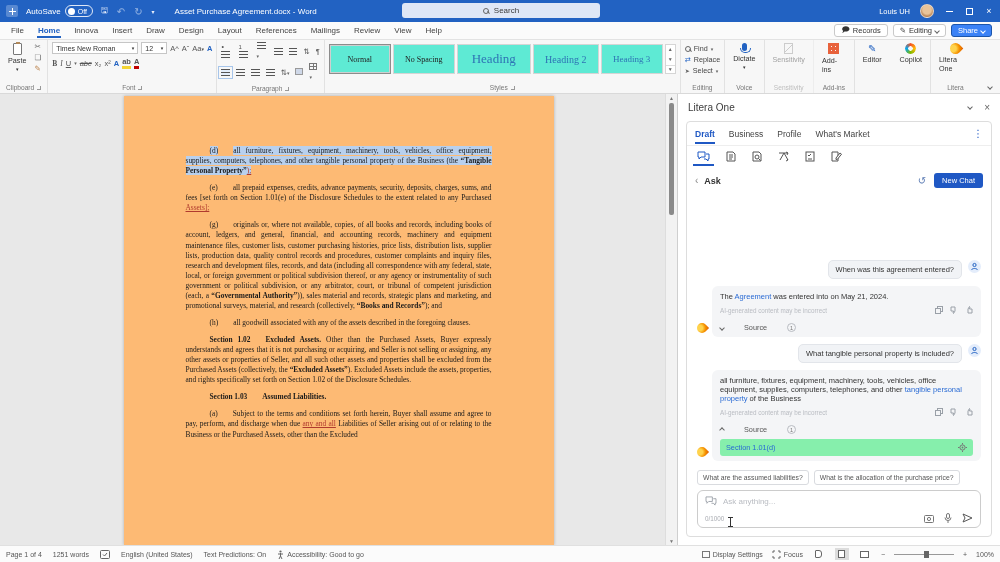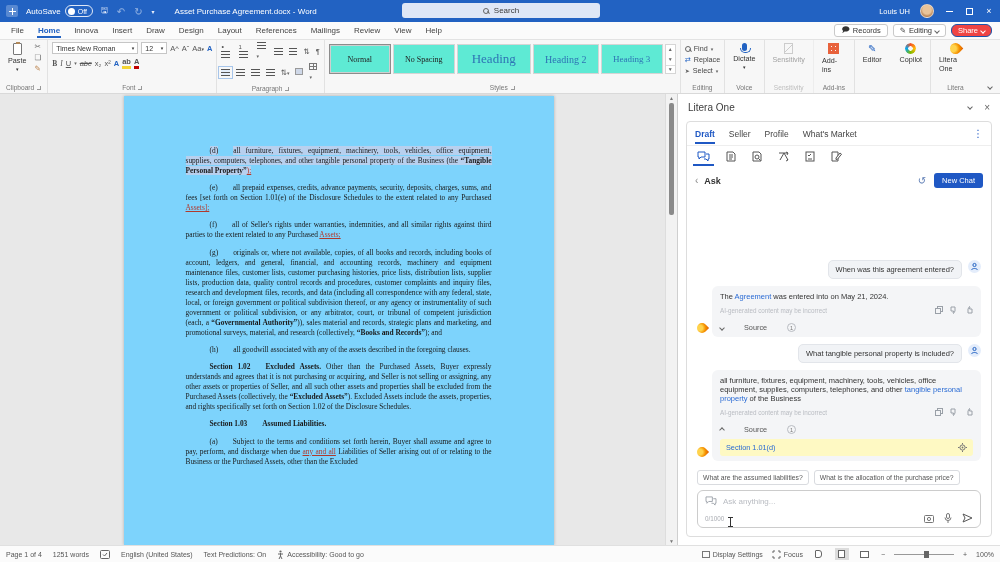--- a/index.html
+++ b/index.html
@@ -21,21 +21,21 @@
   .min-ic { display:inline-block; width:7px; height:1px; background:#fff; vertical-align:middle; }
   .rest-ic { display:inline-block; width:7px; height:7px; border:1px solid #fff; vertical-align:middle; }
 
   
   .menubar { height:18px; background:#fbfbfb; border-bottom:1px solid #e3e3e3; display:flex; align-items:center; padding:0 4px; }
   .mtab { font-size:8px; color:#444; padding:2px 7px 3px; cursor:default; position:relative; }
   .mtab.active { color:#2262c2; font-weight:bold; }
   .mtab.active::after { content:""; position:absolute; left:6px; right:6px; bottom:0; height:2px; background:#2262c2; }
   .menu-right { margin-left:auto; display:flex; align-items:center; gap:5px; padding-right:4px; }
   .pillbtn { border:1px solid #c9c9c9; border-radius:3px; background:#fff; font-size:7.5px; color:#333; padding:1px 6px; display:flex; align-items:center; gap:3px; height:13px; }
-  .pillbtn.share { background:#ef4444; border-color:#1b55ab; color:#fff;border-radius:6px; }
+  .pillbtn.share { background:#3b82f6; border-color:#1b55ab; color:#fff; }
 
   
   .ribbon { height:54px; background:#f7f7f7; border-bottom:1px solid #d9d9d9; display:flex; font-size:7.2px; color:#333; }
   .rgroup { display:flex; flex-direction:column; border-right:1px solid #e2e2e2; padding:2px 4px 0; }
   .rbody { display:flex; gap:4px; flex:1; align-items:flex-start; }
   .glabel { text-align:center; font-size:6.6px; color:#777; padding:1px 2px 2px; display:flex; align-items:center; justify-content:center; gap:3px; }
   .dlg { width:4px; height:4px; border-right:1px solid #999; border-bottom:1px solid #999; }
   .bigbtn { display:flex; flex-direction:column; align-items:center; gap:1px; padding:1px 4px; }
   .clip-ic { width:9px; height:12px; border:1px solid #777; border-radius:1px; background:#fff; position:relative; }
   .clip-ic::before { content:""; position:absolute; left:2px; top:-2px; width:4px; height:2px; background:#b0885a; }
@@ -69,21 +69,21 @@
   .flame { width:11px; height:11px; border-radius:50% 0 50% 50%; transform:rotate(45deg); background:radial-gradient(circle at 35% 65%, #ffd34d 0 30%, #f59300 60%, #e05a00 100%); }
   .ribbon-collapse { align-self:flex-end; margin-left:auto; padding:0 8px 4px; color:#666; font-size:8px; display:flex; align-items:flex-end; }
   .chev { display:inline-block; width:4px; height:4px; border-right:1px solid #666; border-bottom:1px solid #666; }
   .chev.down { transform:rotate(45deg); }
   .chev.up { transform:rotate(-135deg); }
   .disabled { opacity:.45; }
 
   
   .main { display:flex; height:451px; }
   .docarea { flex:1; background:#e8e8e8; position:relative; overflow:hidden; display:flex; }
-  .page { width:430px; margin:2px auto 0; background:#7dd3fc; box-shadow:0 0 3px rgba(0,0,0,.25); padding:50px 62px 20px; font-family:"Liberation Serif", serif; font-size:7.4px; line-height:1.36; color:#1a1a1a; }
+  .page { width:430px; margin:2px auto 0; background:#fdba74; box-shadow:0 0 3px rgba(0,0,0,.25); padding:50px 62px 20px; font-family:"Liberation Serif", serif; font-size:7.4px; line-height:1.36; color:#1a1a1a; }
   .docp { text-align:justify; text-indent:24px; margin-bottom:7px; }
   .docp .b { font-weight:bold; }
   .docp .ins { color:#b03a2e; text-decoration:underline; }
   .docp .pad { display:inline-block; width:15px; }
   .docp.sel span { background:#b8d0ee; }
   .vscroll { position:absolute; right:0; top:0; bottom:0; width:12px; background:#f2f2f2; border-left:1px solid #ddd; display:flex; flex-direction:column; align-items:center; font-size:5px; color:#777; }
   .vthumb { width:5px; height:112px; background:#8a8a8a; border-radius:2px; margin-top:2px; }
   .vscroll .arr-top { margin-top:1px; }
   .vscroll .arr-bot { margin-top:auto; margin-bottom:1px; }
 
@@ -112,21 +112,21 @@
   .uavatar { width:13px; height:13px; border-radius:50%; background:#e4edfb; display:flex; align-items:center; justify-content:center; flex:none; }
   .arow { display:flex; align-items:flex-end; gap:5px; }
   .flame-sm { width:10px; height:10px; flex:none; margin-bottom:4px; }
   .acard { background:#f4f5f7; border-radius:6px; padding:6px 8px 5px; flex:1; font-size:7.5px; color:#333; }
   .acard .link { color:#2a6bd4; }
   .meta { display:flex; align-items:center; margin-top:5px; }
   .meta .disc { font-size:6.3px; color:#b9bcc2; }
   .meta .acts { margin-left:auto; display:flex; gap:7px; align-items:center; }
   .srcrow { display:flex; align-items:center; gap:20px; margin-top:7px; padding-top:2px; font-size:7.3px; color:#555; }
   .badge { width:9px; height:9px; border:1px solid #b9bcc2; border-radius:50%; font-size:5.5px; display:flex; align-items:center; justify-content:center; color:#777; }
-  .srcitem { margin-top:5px; background:#fef9c3; border-radius:3px; padding:4px 6px; display:flex; font-size:7.3px; }
+  .srcitem { margin-top:5px; background:#86efac; border-radius:3px; padding:4px 6px; display:flex; font-size:7.3px; }
   .srcitem .link { color:#2a6bd4; }
   .srcitem .gear { margin-left:auto; }
   .chips { display:flex; gap:5px; padding:3px 10px 5px; }
   .chip { border:1px solid #d9dbdf; background:#fff; border-radius:3px; font-size:6.8px; color:#555; padding:3px 5px; white-space:nowrap; }
   .inputbox { margin:0 10px 8px; border:1px solid #ccc; border-radius:6px; padding:5px 7px 4px; }
   .inputbox .row1 { display:flex; align-items:center; gap:6px; }
   .inputbox input { border:none; outline:none; flex:1; font-size:8px; color:#333; background:transparent; font-family:"Liberation Sans", sans-serif; }
   .inputbox input::placeholder { color:#b9bcc2; }
   .inputbox .row2 { display:flex; align-items:center; margin-top:7px; }
   .counter { font-size:6.3px; color:#a9acb2; }
@@ -403,21 +403,20 @@
       <span class="chev down"></span>
     </div>
 </div>
 
 <div class="main">
   <div class="docarea">
     <div class="page">
       <div>
           <p class="docp sel"><span>(d)</span><span class="pad"></span><span>all furniture, fixtures, equipment, machinery, tools, vehicles, office equipment, supplies, computers, telephones, and other tangible personal property of the Business (the </span><span class="b">“Tangible Personal Property”</span><span class="ins">);</span></p>
           <p class="docp"><span>(e)</span><span class="pad"></span><span>all prepaid expenses, credits, advance payments, security, deposits, charges, sums, and fees [set forth on Section 1.01(e) of the Disclosure Schedules to the extent related to any Purchased </span><span class="ins">Assets];</span></p>
-          <p class="docp"><span>(f)</span><span class="pad"></span><span>all of Seller's rights under warranties, indemnities, and all similar rights against third parties to the extent related to any Purchased </span><span class="ins">Assets;</span></p>
           <p class="docp"><span>(g)</span><span class="pad"></span><span>originals or, where not available, copies, of all books and records, including books of account, ledgers, and general, financial, and accounting records, machinery and equipment maintenance files, customer lists, customer purchasing histories, price lists, distribution lists, supplier lists, production data, quality control records and procedures, customer complaints and inquiry files, research and development files, records, and data (including all correspondence with any federal, state, local, or foreign government or political subdivision thereof, or any agency or instrumentality of such government or political subdivision, or any arbitrator, court, or tribunal of competent jurisdiction (each, a </span><span class="b">“Governmental Authority”</span><span>)), sales material and records, strategic plans and marketing, and promotional surveys, material, and research (collectively, </span><span class="b">“Books and Records”</span><span>); and</span></p>
           <p class="docp"><span>(h)</span><span class="pad"></span><span>all goodwill associated with any of the assets described in the foregoing clauses.</span></p>
           <p class="docp"><span class="b">Section 1.02</span><span class="pad"></span><span class="b">Excluded Assets.</span><span> Other than the Purchased Assets, Buyer expressly understands and agrees that it is not purchasing or acquiring, and Seller is not selling or assigning, any other assets or properties of Seller, and all such other assets and properties shall be excluded from the Purchased Assets (collectively, the </span><span class="b">“Excluded Assets”</span><span>). Excluded Assets include the assets, properties, and rights specifically set forth on Section 1.02 of the Disclosure Schedules.</span></p>
           <p class="docp"><span class="b">Section 1.03</span><span class="pad"></span><span class="b">Assumed Liabilities.</span></p>
           <p class="docp"><span>(a)</span><span class="pad"></span><span>Subject to the terms and conditions set forth herein, Buyer shall assume and agree to pay, perform, and discharge when due </span><span class="ins">any and all</span><span> Liabilities of Seller arising out of or relating to the Business or the Purchased Assets, other than the Excluded</span></p>
         </div>
     </div>
     <div class="vscroll">
       <span class="arr-top">▲</span>
       <span class="vthumb"></span>
@@ -429,21 +428,21 @@
     <div class="panel-head">
       <span>Litera One</span>
       <span class="hicons">
         <span class="chev down"></span>
         <span style="font-size:10px;">×</span>
       </span>
     </div>
     <div class="card">
       <div class="ptabs">
         <span class="ptab active">Draft</span>
-        <span class="ptab">Seller</span>
+        <span class="ptab">Business</span>
         <span class="ptab">Profile</span>
         <span class="ptab">What's Market</span>
         <span class="ell">⋮</span>
       </div>
       <div class="picons">
         <span class="picon active">
             <svg width="13" height="11" viewBox="0 0 13 11">
               <path d="M1 1h7v5H4L2 8V6H1z" fill="none" stroke="#1f58c4" stroke-width="1"></path>
               <path d="M9 3h3v5h-1v2l-2-2H7" fill="none" stroke="#1f58c4" stroke-width="1"></path>
             </svg>

